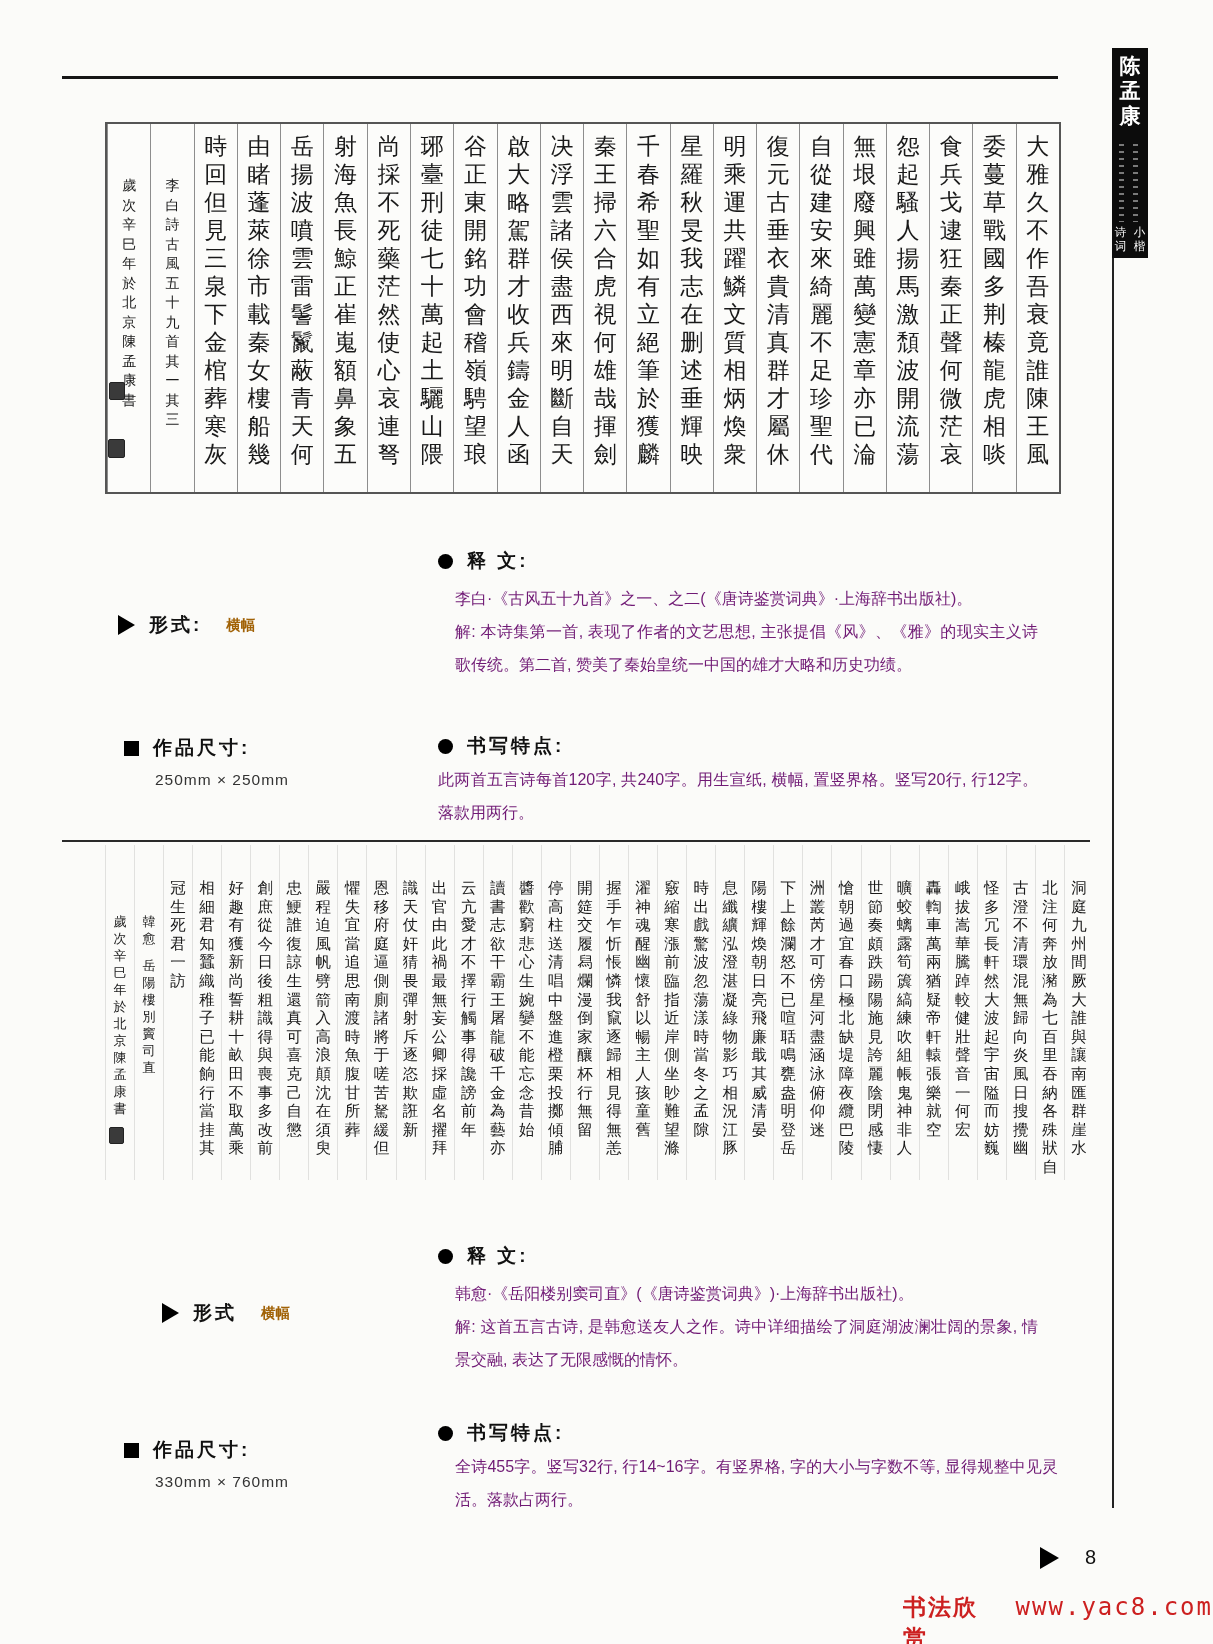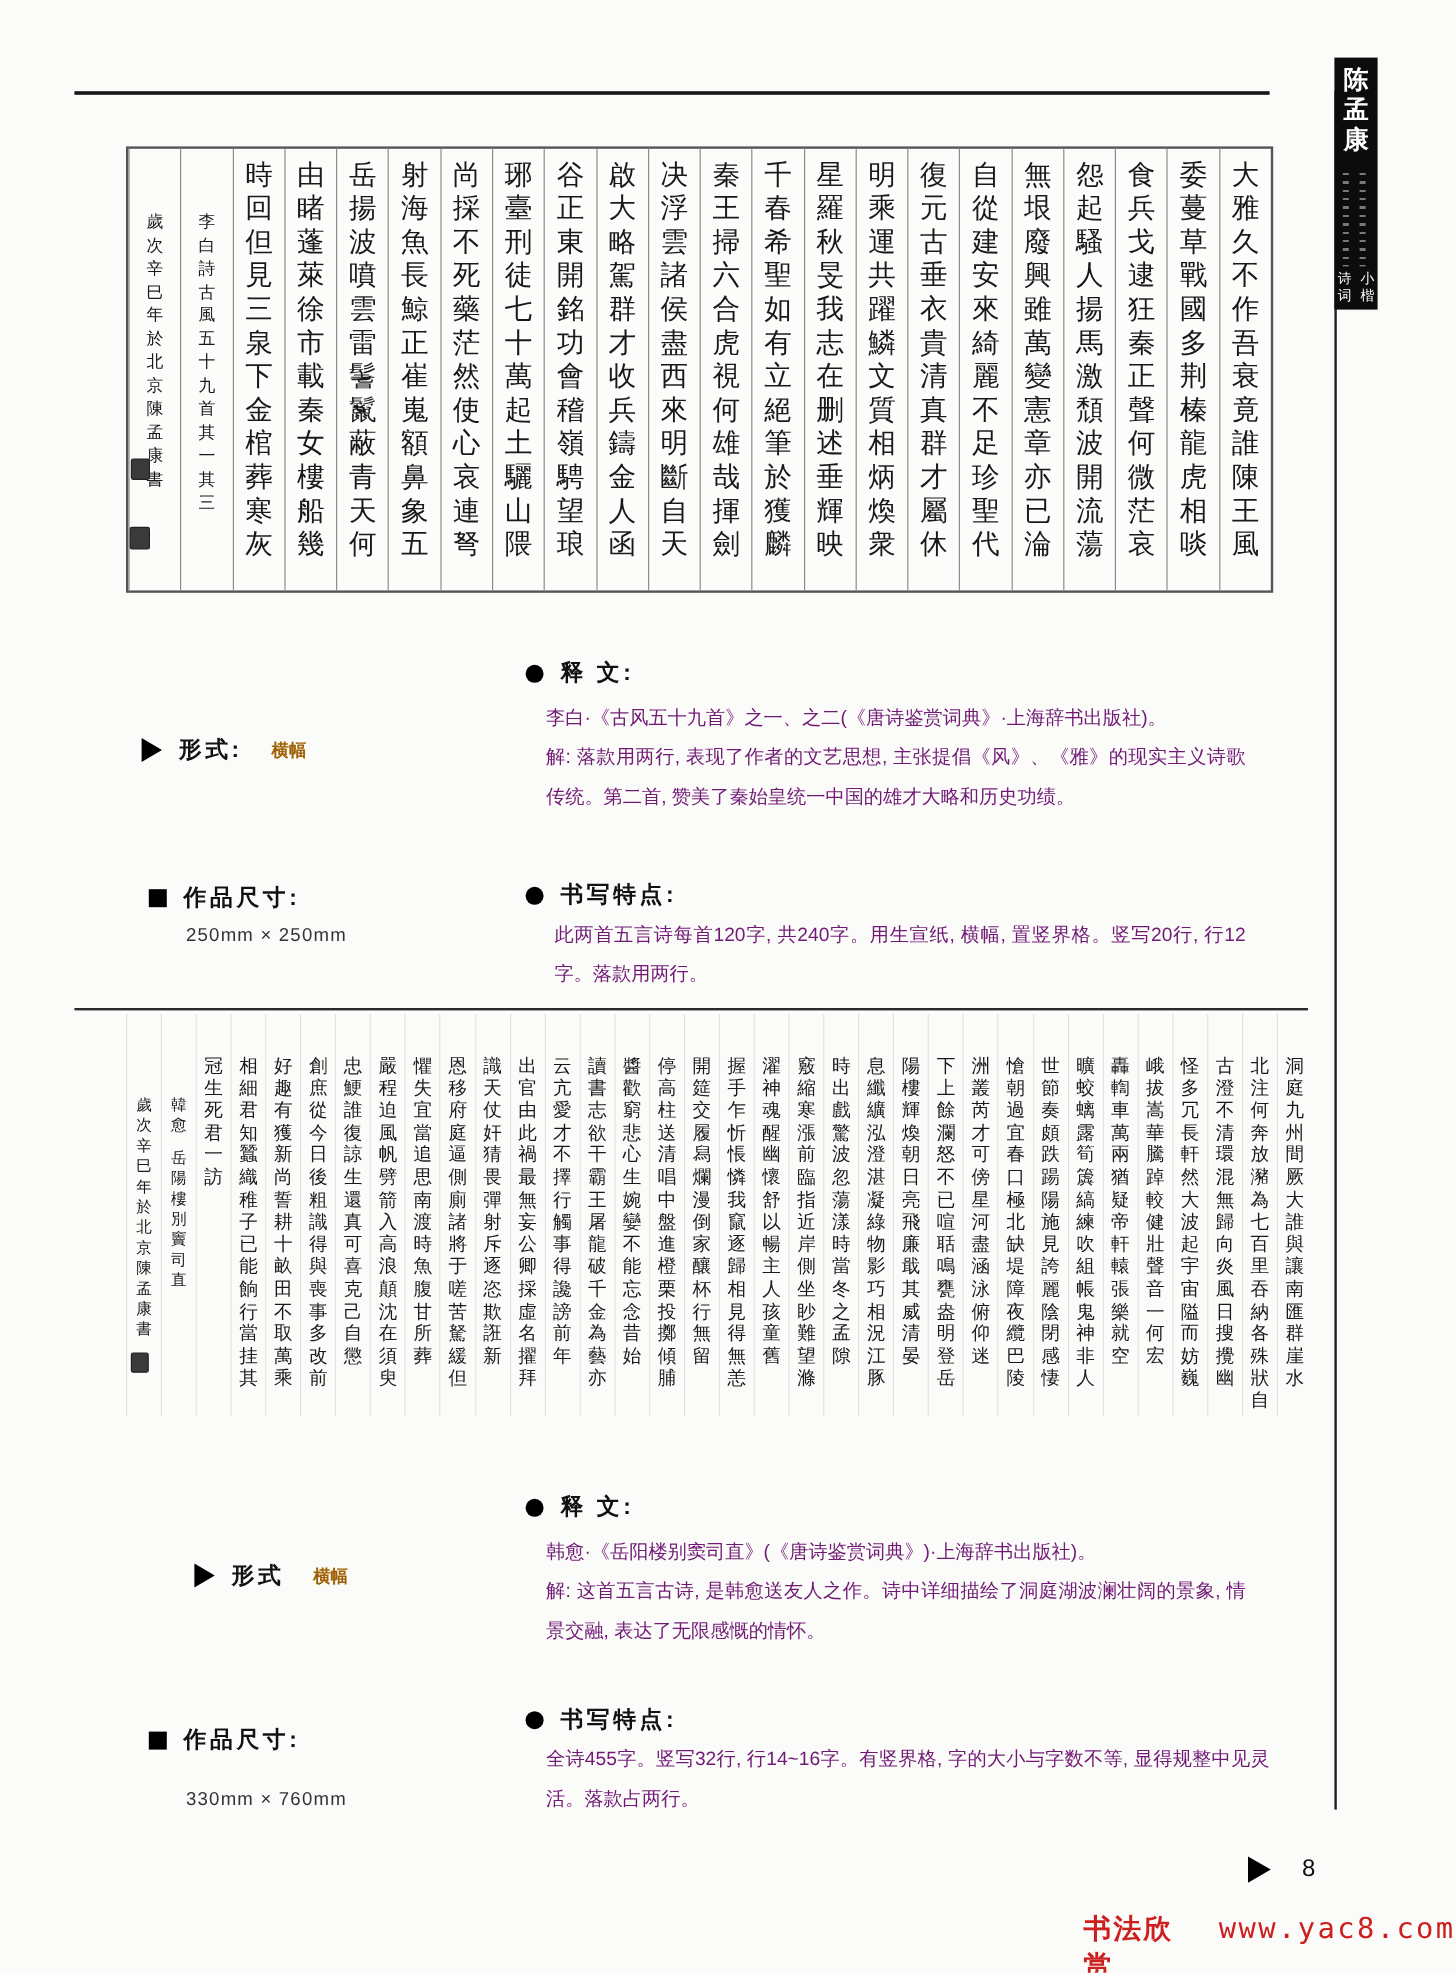--- a/index.html
+++ b/index.html
@@ -436,30 +436,30 @@
   <div class="dim-value" style="margin:10px 0 0 31px;">250mm × 250mm</div>
 </div>
 
 <div class="abs" style="left:438px;top:548px;width:600px;">
   <div class="ann-label-row">
     <span class="bullet-icon"></span>
     <span class="ann-label">释 文:</span>
   </div>
   <div class="ann-body" style="margin:8px 0 0 17px;">
     <div>李白·《古风五十九首》之一、之二(《唐诗鉴赏词典》·上海辞书出版社)。</div>
-    <div>解: 落款用两行, 表现了作者的文艺思想, 主张提倡《风》、《雅》的现实主义诗歌传统。第二首, 赞美了秦始皇统一中国的雄才大略和历史功绩。</div>
+    <div>解: 本诗集第一首, 表现了作者的文艺思想, 主张提倡《风》、《雅》的现实主义诗歌传统。第二首, 赞美了秦始皇统一中国的雄才大略和历史功绩。</div>
   </div>
 </div>
 
 <div class="abs" style="left:438px;top:733px;width:600px;">
   <div class="ann-label-row">
     <span class="bullet-icon"></span>
     <span class="ann-label">书写特点:</span>
   </div>
-  <div class="ann-body" style="margin:4px 0 0 24px;">此两首五言诗每首120字, 共240字。用生宣纸, 横幅, 置竖界格。竖写20行, 行12字。落款用两行。</div>
+  <div class="ann-body" style="margin:4px 0 0 0;">此两首五言诗每首120字, 共240字。用生宣纸, 横幅, 置竖界格。竖写20行, 行12字。落款用两行。</div>
 </div>
 
 <div class="abs work work2">
   <div class="workgroup w2poem">
       <div class="col">
         <span class="c">洞</span>
         <span class="c">庭</span>
         <span class="c">九</span>
         <span class="c">州</span>
         <span class="c">間</span>
@@ -1038,21 +1038,21 @@
     <span class="ann-label">书写特点:</span>
   </div>
   <div class="ann-body" style="margin:4px 0 0 17px;">全诗455字。竖写32行, 行14~16字。有竖界格, 字的大小与字数不等, 显得规整中见灵活。落款占两行。</div>
 </div>
 
 <div class="abs" style="left:124px;top:1437px;">
   <div class="ann-label-row">
     <span class="square-icon"></span>
     <span class="ann-label">作品尺寸:</span>
   </div>
-  <div class="dim-value" style="margin:28px 0 0 31px;">330mm × 760mm</div>
+  <div class="dim-value" style="margin:10px 0 0 31px;">330mm × 760mm</div>
 </div>
 
 <div class="abs" style="left:1040px;top:1546px;">
   <div style="display:flex;align-items:center;gap:26px;">
     <span class="page-tri"></span>
     <span class="page-num">8</span>
   </div>
 </div>
 
 <div class="abs site-footer" style="left:903px;top:1592px;">

